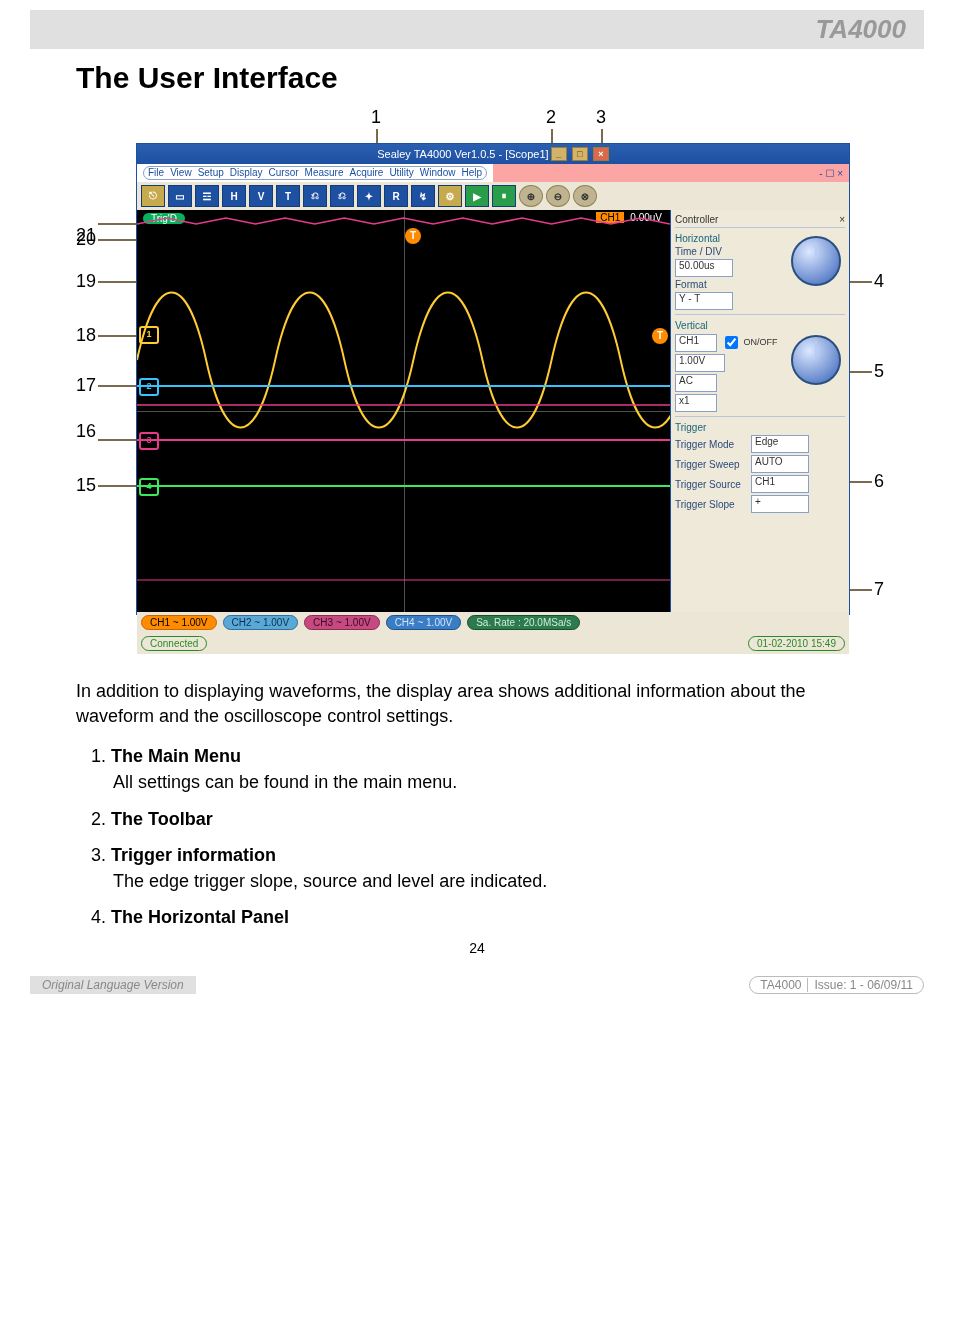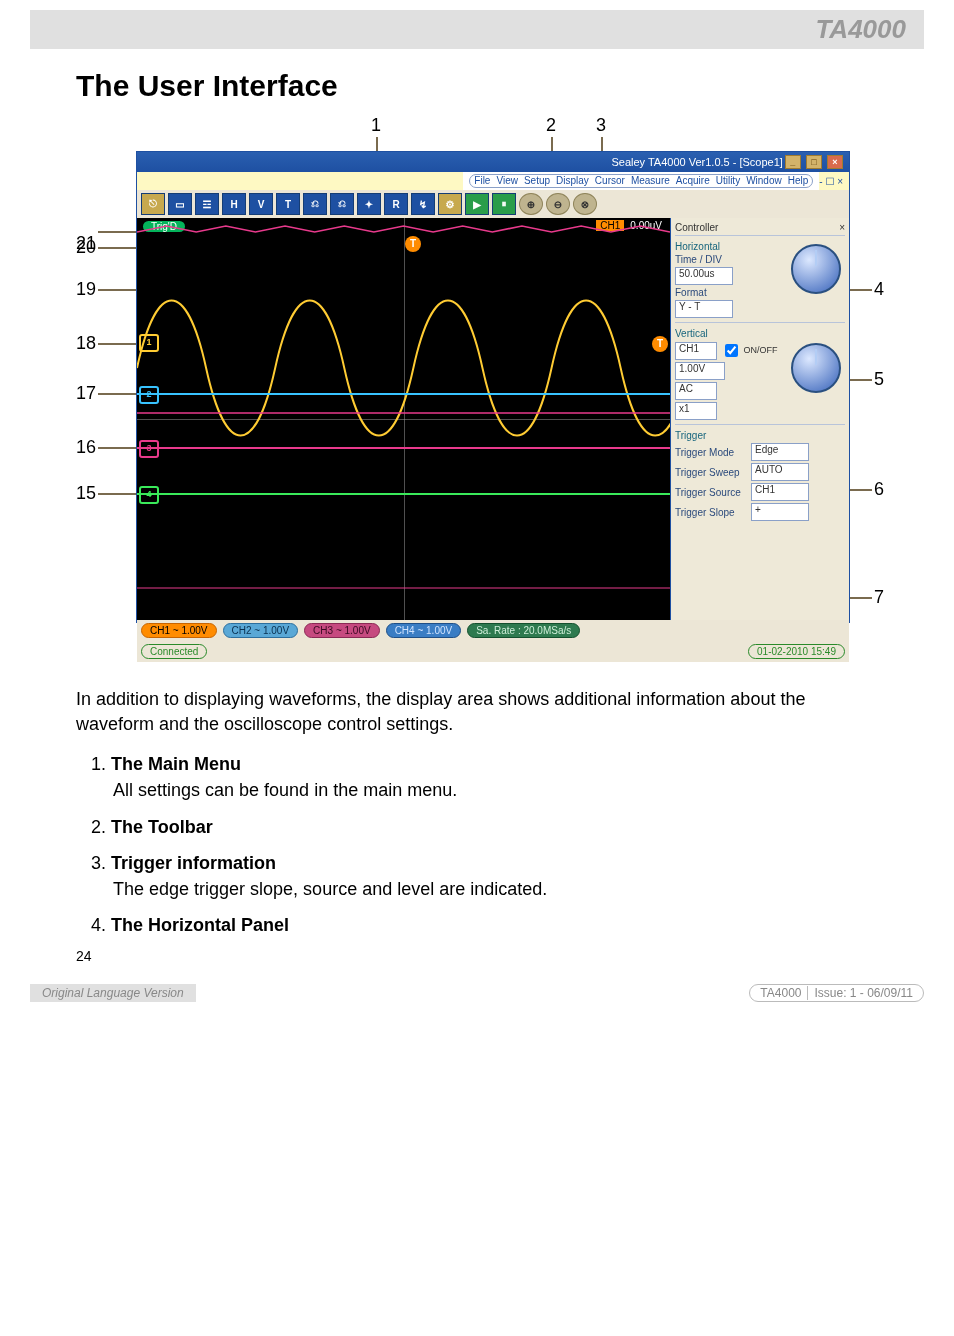--- a/index.html
+++ b/index.html
@@ -1,27 +1,27 @@
 <!DOCTYPE html>
 <html><head>
 <meta charset="utf-8">
 <style>
 body{margin:0;padding:0;font-family:Arial,Helvetica,sans-serif;background:#fff;color:#000;width:954px}
 .header-bar{background:#e0e0e0;margin:10px 30px 0 30px;padding:4px 18px;text-align:right;font-size:26px;font-weight:bold;font-style:italic;color:#999}
-.content{padding:10px 76px 20px 76px}
+.content{padding:2px 76px 20px 76px}
 h1{font-size:30px;font-weight:bold;margin:10px 0 18px 0}
 .intro{font-size:18px;line-height:1.4;margin-bottom:20px}
 .fig-wrap{position:relative;width:808px;height:540px;margin:0 auto 26px auto}
 .oscope{position:absolute;left:60px;top:30px;width:712px;height:470px;border:1px solid #1e50a2;background:#fff}
-.titlebar{background:linear-gradient(#2a5fb0,#1e50a2);color:#fff;font-size:11px;padding:3px 6px;display:flex;justify-content:flex-end;align-items:center}
+.titlebar{background:linear-gradient(#2a5fb0,#1e50a2);color:#fff;font-size:11px;padding:3px 6px;display:flex;justify-content:center;align-items:center}
 .titlebar .winbtns span{display:inline-block;width:14px;height:12px;margin-left:2px;background:#d3b36a;border:1px solid #a07b30;font-size:9px;text-align:center;line-height:12px;color:#5c3b00;font-weight:bold}
 .titlebar .winbtns span:last-child{background:#d96b4c;color:#fff}
 .menubar{background:#fff;color:#1e50a2;font-size:10px;padding:2px 6px;display:flex;gap:8px}
 .menubar span{border-bottom:1px solid transparent}
-.menuwrap{display:flex;justify-content:flex-end;align-items:center;background:#fef9c3}
+.menuwrap{display:flex;justify-content:space-between;align-items:center;background:#fca5a5}
 .toolbar{background:#ece6d6;padding:3px 4px;display:flex;gap:3px}
 .tbtn{width:22px;height:20px;background:#1e50a2;border:1px solid #153d75;display:flex;align-items:center;justify-content:center;font-size:10px;color:#fff;font-weight:bold}
 .tbtn.r{border-radius:50%;background:#bfb48f;border-color:#8f845a;color:#333}
 .scope-body{display:flex;background:#000;height:402px}
 .waveform{flex:1;position:relative;border-right:1px solid #1e50a2;overflow:hidden}
 .grid-v,.grid-h{position:absolute;background:rgba(120,120,120,.35)}
 .sidebar{width:170px;background:#eee9d8;font-size:10px;color:#2b4a7c;padding:4px}
 .panel-title{color:#17657d;font-size:10px;margin:3px 0 2px 0}
 .row{display:flex;align-items:center;gap:4px;margin:2px 0}
 .sel{background:#fff;border:1px solid #8aa0c8;font-size:10px;padding:0 3px;height:16px;min-width:50px;color:#333}
@@ -69,21 +69,21 @@
     <div class="callout" style="left:0;top:112px">21</div>
     <div class="callout-line callh" style="left:22px;top:110px;width:40px"></div>
     <div class="callout" style="left:0;top:116px">20</div>
     <div class="callout-line callh" style="left:22px;top:126px;width:40px"></div>
     <div class="callout" style="left:0;top:158px">19</div>
     <div class="callout-line callh" style="left:22px;top:168px;width:40px"></div>
     <div class="callout" style="left:0;top:212px">18</div>
     <div class="callout-line callh" style="left:22px;top:222px;width:40px"></div>
     <div class="callout" style="left:0;top:262px">17</div>
     <div class="callout-line callh" style="left:22px;top:272px;width:40px"></div>
-    <div class="callout" style="left:0;top:316px">16</div>
+    <div class="callout" style="left:0;top:308px">16</div>
     <div class="callout-line callh" style="left:22px;top:326px;width:40px"></div>
     <div class="callout" style="left:0;top:362px">15</div>
     <div class="callout-line callh" style="left:22px;top:372px;width:40px"></div>
 
     <div class="callout" style="right:0;top:158px">4</div>
     <div class="callout-line callh" style="right:12px;top:168px;width:28px"></div>
     <div class="callout" style="right:0;top:248px">5</div>
     <div class="callout-line callh" style="right:12px;top:258px;width:28px"></div>
     <div class="callout" style="right:0;top:358px">6</div>
     <div class="callout-line callh" style="right:12px;top:368px;width:28px"></div>
@@ -268,21 +268,21 @@
   <div class="list-item">
     <span>3.</span>
     <span class="t">Trigger information</span>
     <span class="d">The edge trigger slope, source and level are indicated.</span>
   </div>
   <div class="list-item">
     <span>4.</span>
     <span class="t">The Horizontal Panel</span>
   </div>
 
-  <div style="font-size:14px;">24</div>
+  <div style="text-align:center;font-size:14px;">24</div>
 </div>
 
 <div class="footer">
   <span class="foot-left">Original Language Version</span>
   <span class="foot-right">
     <span>TA4000</span>
     <span>Issue: 1 - 06/09/11</span>
   </span>
 </div>
 

